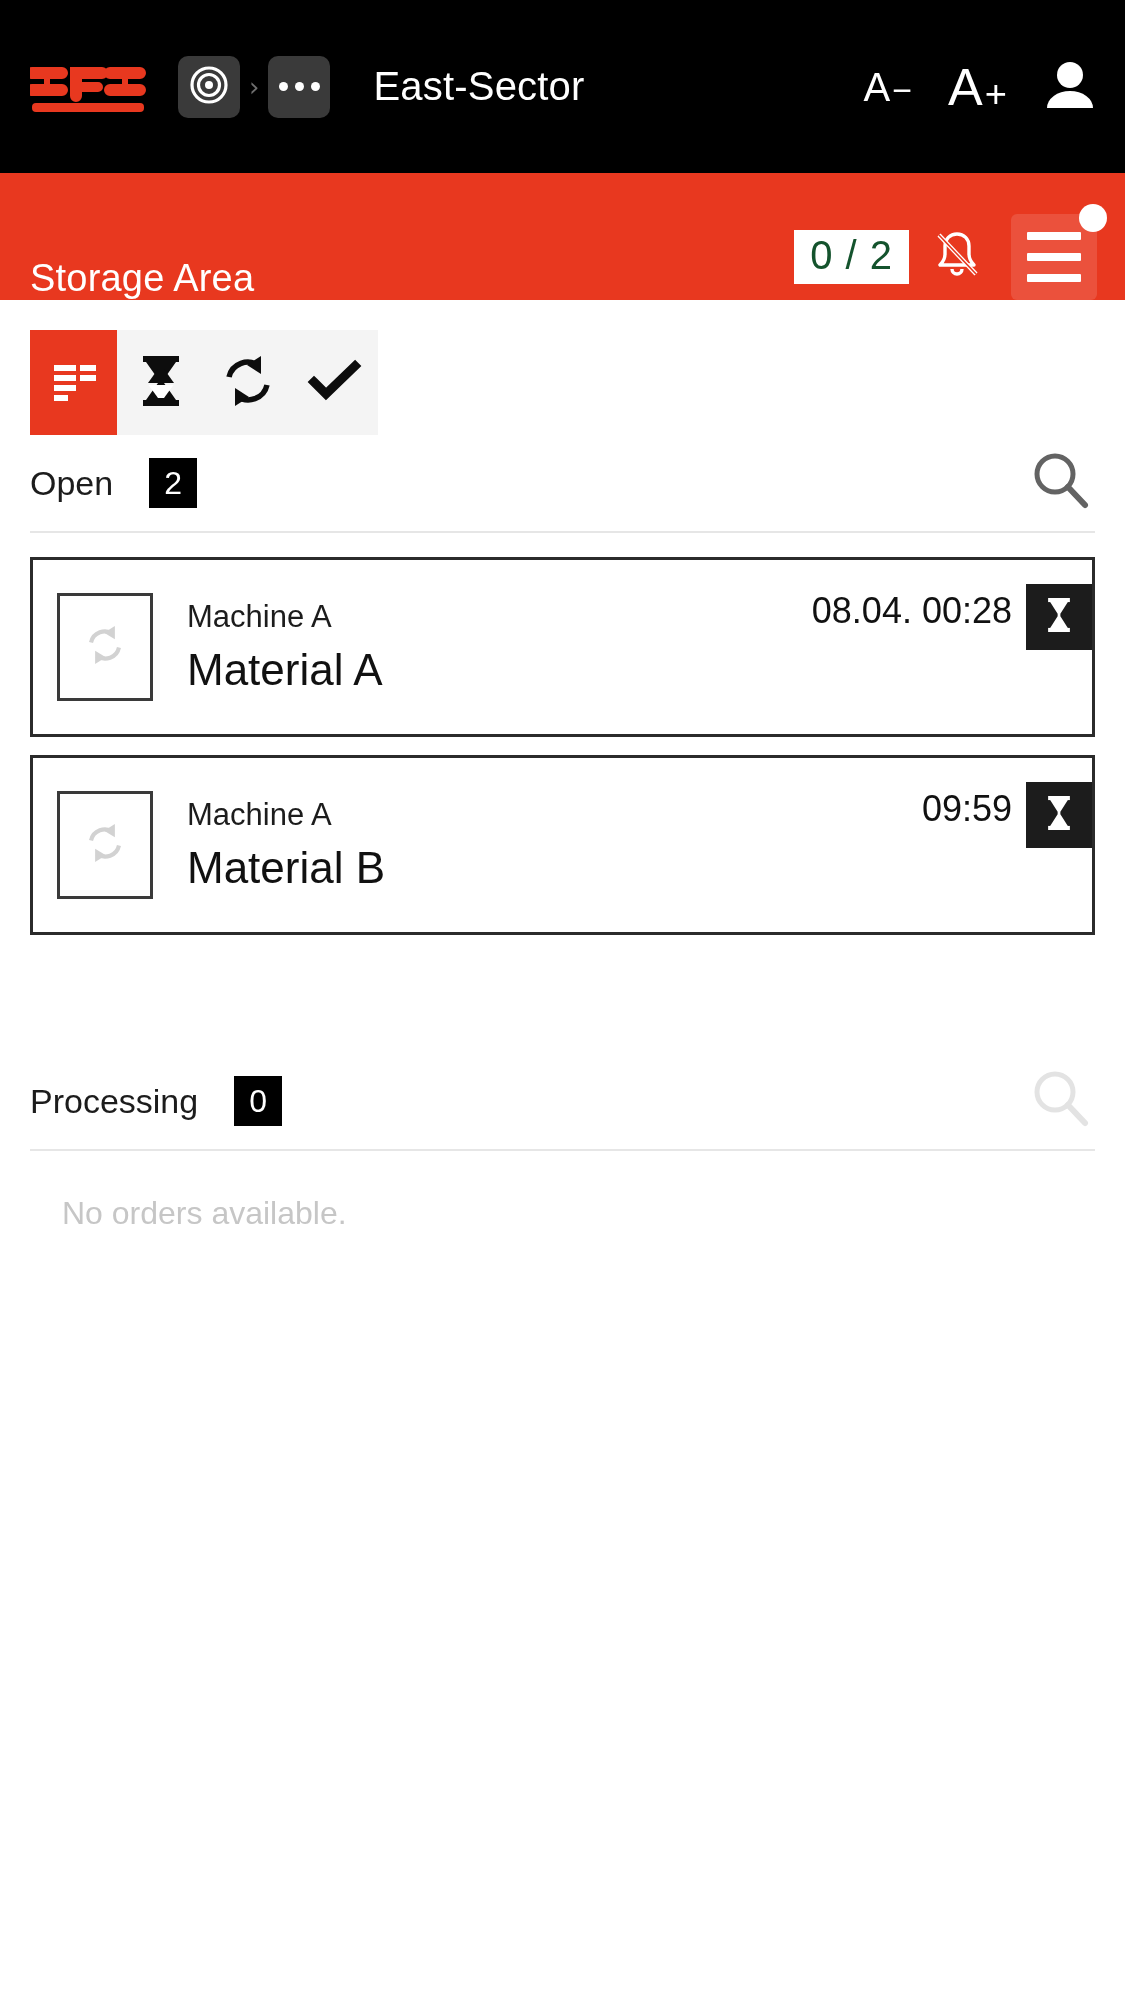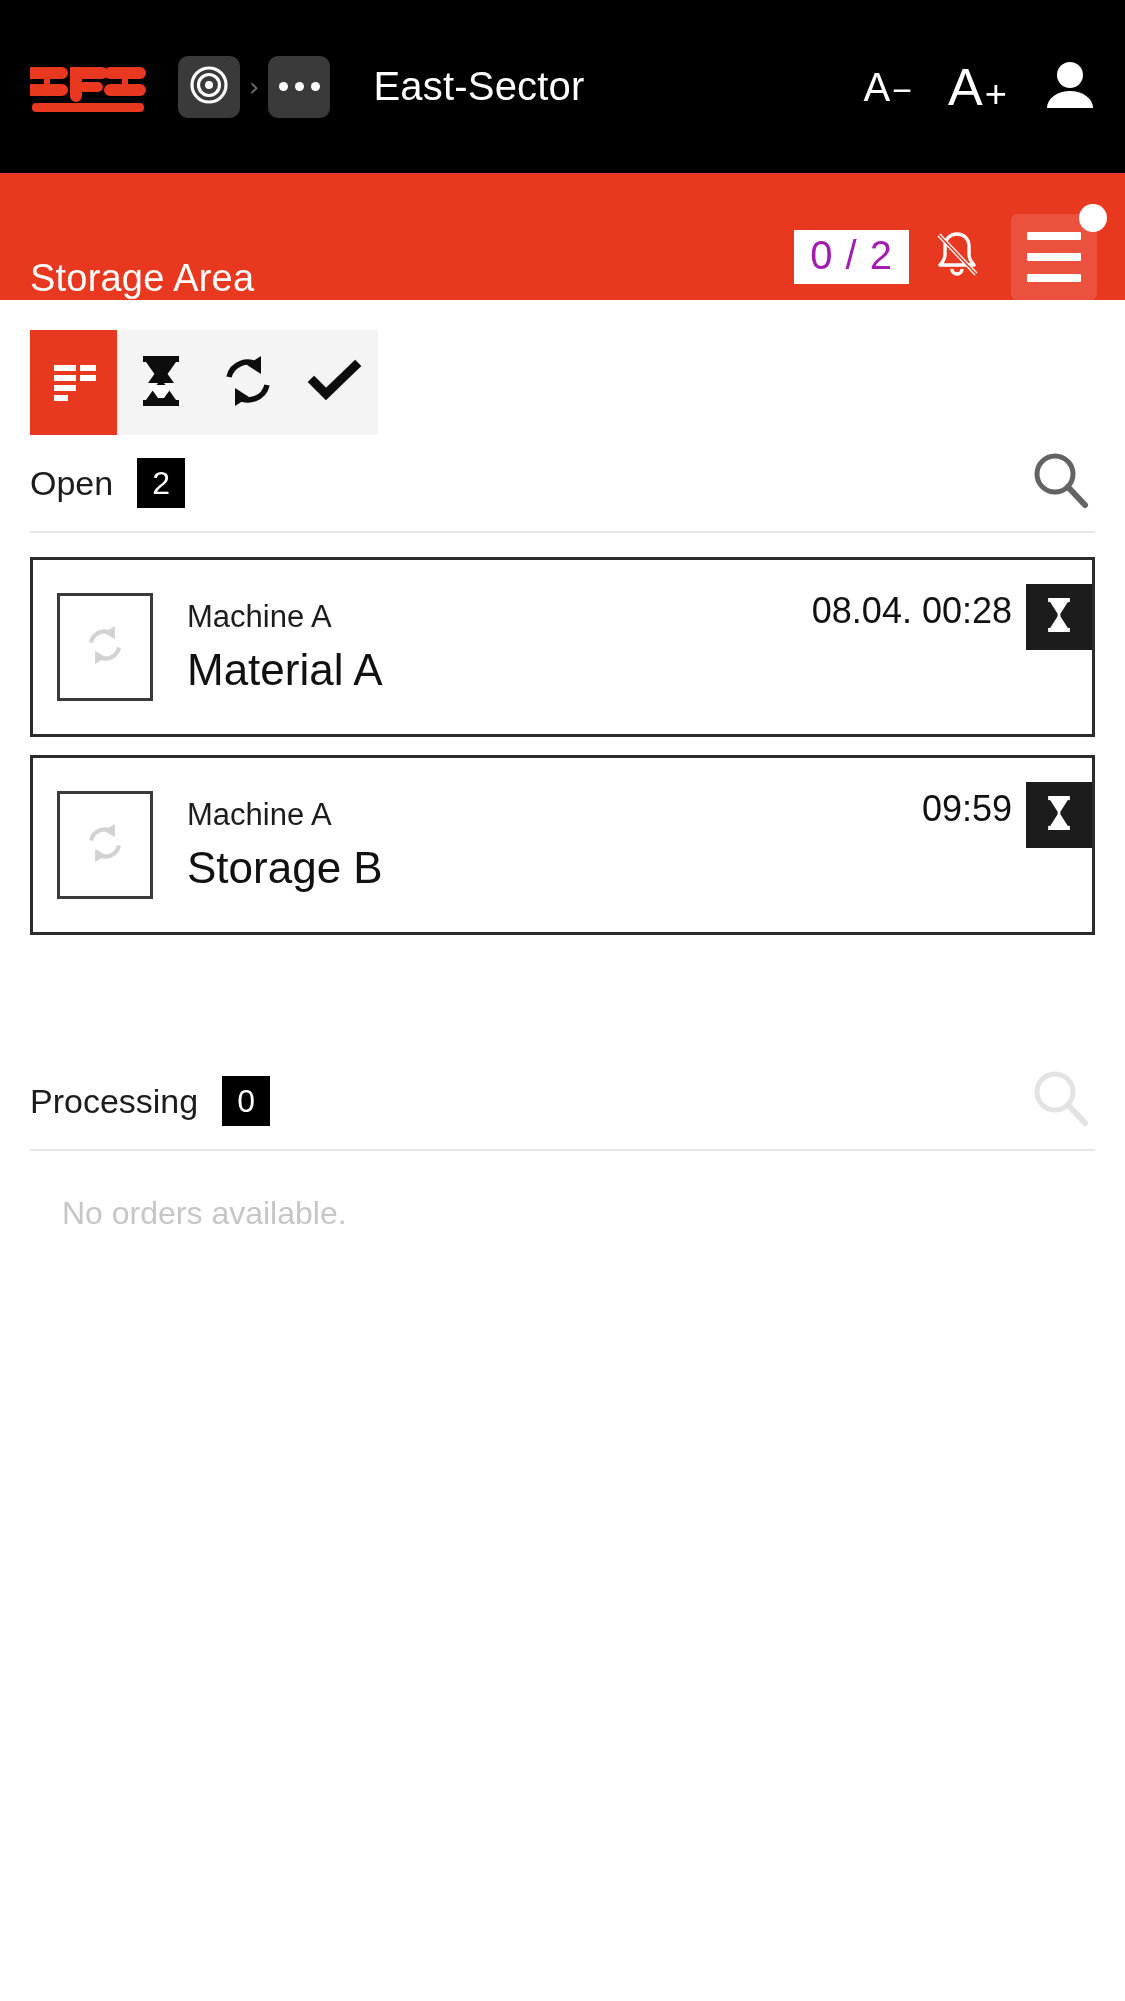--- a/index.html
+++ b/index.html
@@ -125,21 +125,21 @@
     white-space: nowrap;
   }
   .orange-spacer { flex: 1 1 auto; }
   .orange-right {
     display: flex;
     align-items: center;
     gap: 22px;
   }
   .count-chip {
     background: #ffffff;
-    color: #a21caf;
+    color: #14532d;
     font-size: 40px;
     padding: 4px 16px 8px 16px;
     line-height: 1.05;
     white-space: nowrap;
     letter-spacing: 1px;
   }
   .bell-btn { width: 52px; height: 56px; display:flex; align-items:center; justify-content:center; }
 
   .menu-btn {
     position: relative;
@@ -191,20 +191,21 @@
   .tab.active { background: #e8381f; }
 
   
   .section-head {
     display: flex;
     align-items: center;
     padding: 0 30px;
     box-sizing: border-box;
     height: 96px;
     flex: 0 0 auto;
+    gap: 12px;
   }
   .section-label {
     font-size: 34px;
     color: #1c1c1c;
   }
   .count-badge {
     background: #000000;
     color: #ffffff;
     font-size: 32px;
     line-height: 1;
@@ -518,21 +519,21 @@
               <path d="M11 25 a17 17 0 0 1 27 -10"></path>
               <path d="M45 31 a17 17 0 0 1 -27 10"></path>
             </g>
             <polygon points="40,5 40,21 27,13" fill="#d2d2d2"></polygon>
             <polygon points="16,51 16,35 29,43" fill="#d2d2d2"></polygon>
           </svg>
         </span>
       </div>
       <div class="card-body">
         <div class="card-machine">Machine A</div>
-        <div class="card-material">Storage B</div>
+        <div class="card-material">Material B</div>
       </div>
       <div class="card-right">
         <span class="card-time">09:59</span>
         <span class="status-badge">
           <span>
             <svg width="34" height="42" viewBox="0 0 50 56" aria-hidden="true">
               <g fill="#ffffff">
                 <rect x="9" y="3" width="32" height="6"></rect>
                 <rect x="9" y="47" width="32" height="6"></rect>
                 <path d="M12 9 h26 l-11 17 v4 l11 17 h-26 l11 -17 v-4 z"></path>

